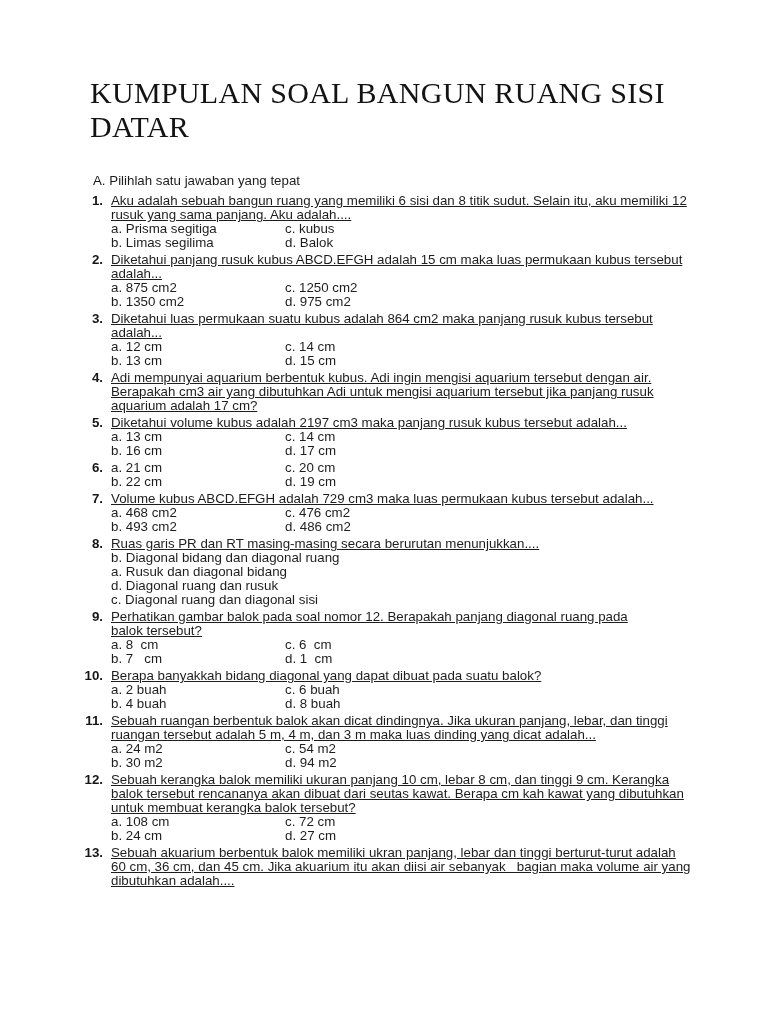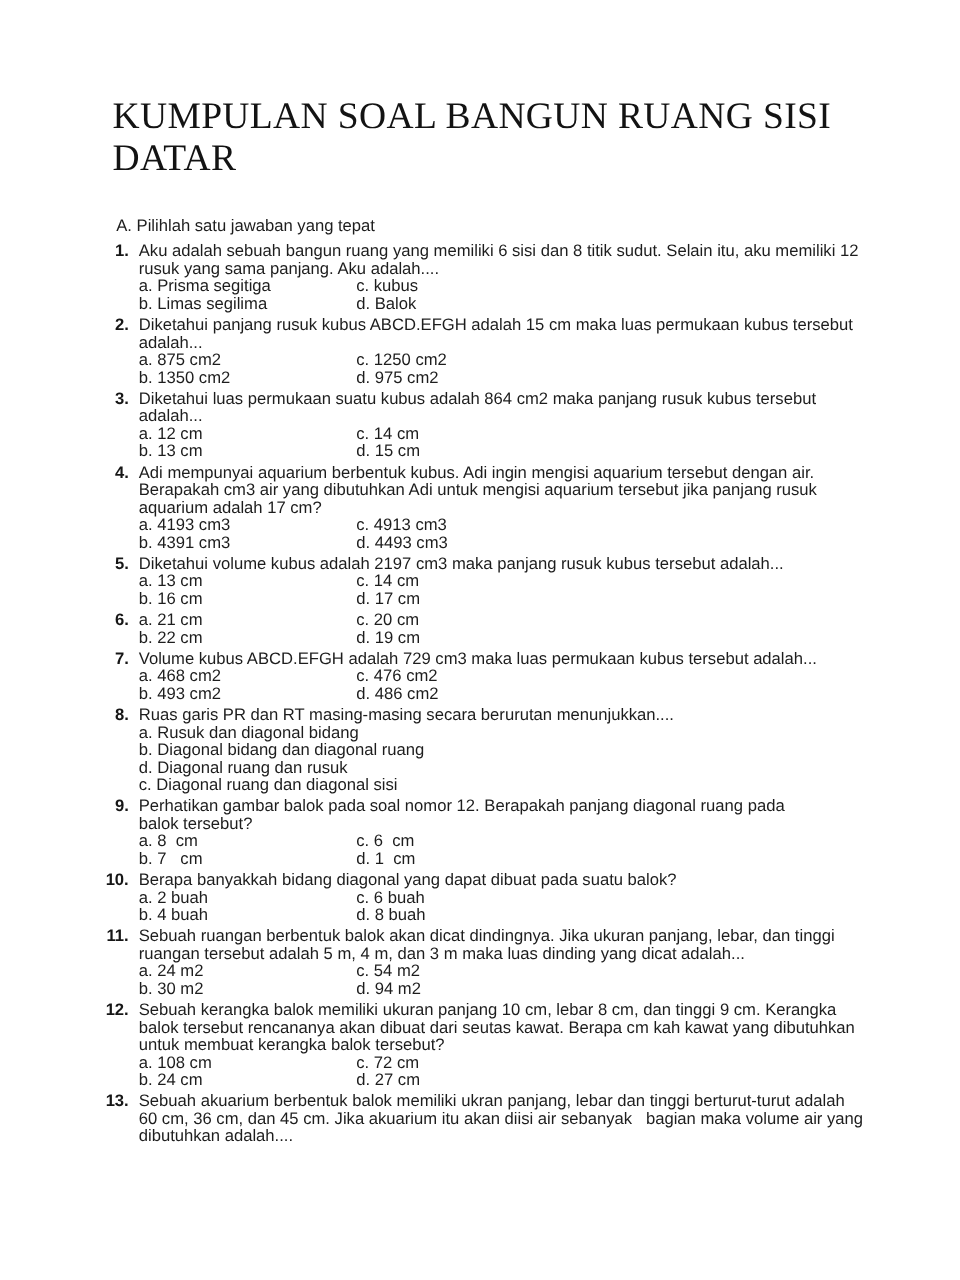--- a/index.html
+++ b/index.html
@@ -45,20 +45,21 @@
     text-align: right;
     font-weight: 700;
     color: #161616;
   }
   .q-body {
     margin-left: 8px;
     width: 600px;
   }
   .q-text {
     white-space: pre-wrap;
+    text-decoration: underline;
   }
   .q-options.two-col {
     display: grid;
     grid-template-columns: 174px auto;
     grid-template-rows: auto auto;
     grid-auto-flow: column;
     justify-content: start;
   }
   .q-options.stack { display: block; }
   .opt { white-space: pre-wrap; }
@@ -112,26 +113,20 @@
           </div>
     </div>
   </li>
 
   <li class="question">
     <span class="q-num">4.</span>
     <div class="q-body">
       <div class="q-text">Adi mempunyai aquarium berbentuk kubus. Adi ingin mengisi aquarium tersebut dengan air.
 Berapakah cm3 air yang dibutuhkan Adi untuk mengisi aquarium tersebut jika panjang rusuk
 aquarium adalah 17 cm?</div>
-      <div class="q-options two-col">
-            <div class="opt">a. 4193 cm3</div>
-            <div class="opt">b. 4391 cm3</div>
-            <div class="opt">c. 4913 cm3</div>
-            <div class="opt">d. 4493 cm3</div>
-          </div>
     </div>
   </li>
 
   <li class="question">
     <span class="q-num">5.</span>
     <div class="q-body">
       <div class="q-text">Diketahui volume kubus adalah 2197 cm3 maka panjang rusuk kubus tersebut adalah...</div>
       <div class="q-options two-col">
             <div class="opt">a. 13 cm</div>
             <div class="opt">b. 16 cm</div>
@@ -164,22 +159,22 @@
             <div class="opt">d. 486 cm2</div>
           </div>
     </div>
   </li>
 
   <li class="question">
     <span class="q-num">8.</span>
     <div class="q-body">
       <div class="q-text">Ruas garis PR dan RT masing-masing secara berurutan menunjukkan....</div>
       <div class="q-options stack">
+            <div class="opt">b. Diagonal bidang dan diagonal ruang</div>
             <div class="opt">a. Rusuk dan diagonal bidang</div>
-            <div class="opt">b. Diagonal bidang dan diagonal ruang</div>
             <div class="opt">d. Diagonal ruang dan rusuk</div>
             <div class="opt">c. Diagonal ruang dan diagonal sisi</div>
           </div>
     </div>
   </li>
 
   <li class="question">
     <span class="q-num">9.</span>
     <div class="q-body">
       <div class="q-text">Perhatikan gambar balok pada soal nomor 12. Berapakah panjang diagonal ruang pada

